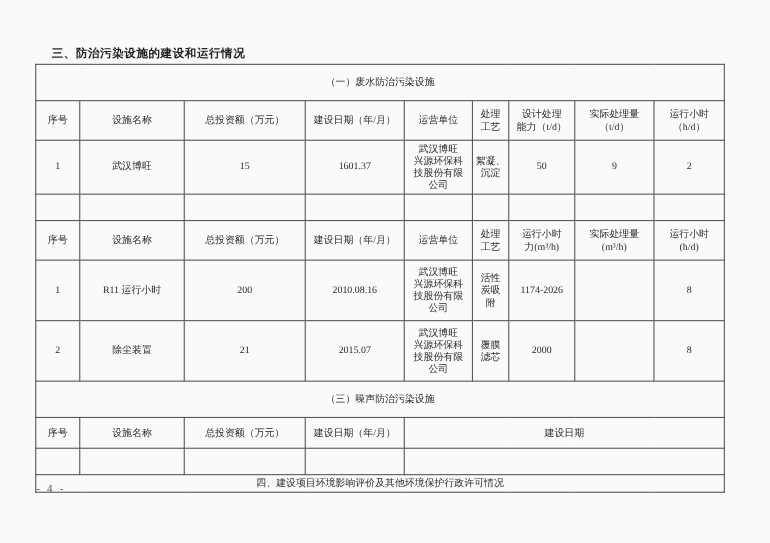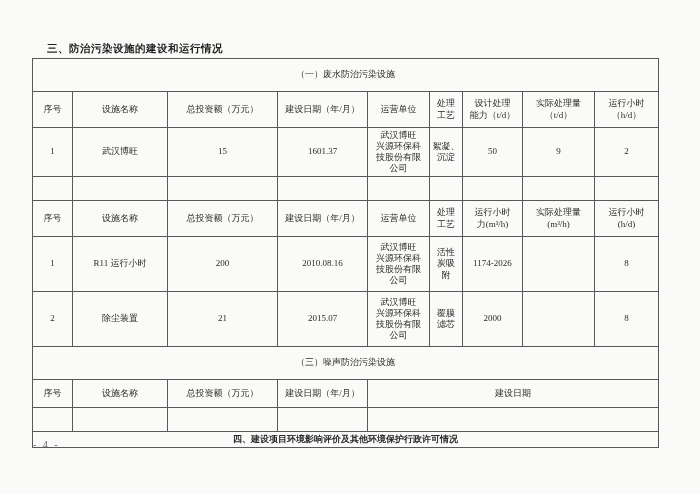--- a/index.html
+++ b/index.html
@@ -30,21 +30,21 @@
     color:#2a2a2a;
   }
   tr.h17 { height:33px; }
   tr.h36 { height:36px; }
   tr.h49 { height:49px; }
   tr.h55 { height:55px; }
   tr.h28 { height:28px; }
   tr.h24 { height:24px; }
   tr.h16 { height:16px; }
   td.left { text-align:left; padding-left:10px; }
-  td.b4 { text-align:left; padding-left:4px; font-weight:bold; color:#1f1f1f; font-size:9.5px; }
+  td.b4 { text-align:left; padding-left:4px; font-weight:normal; color:#1f1f1f; font-size:9.5px; }
   .page-number {
     position:absolute; left:33px; top:439px;
     font-size:10px; color:#5d5d5d; letter-spacing:2px;
   }
 </style>
 </head>
 <body>
 
 <div class="page">
 

